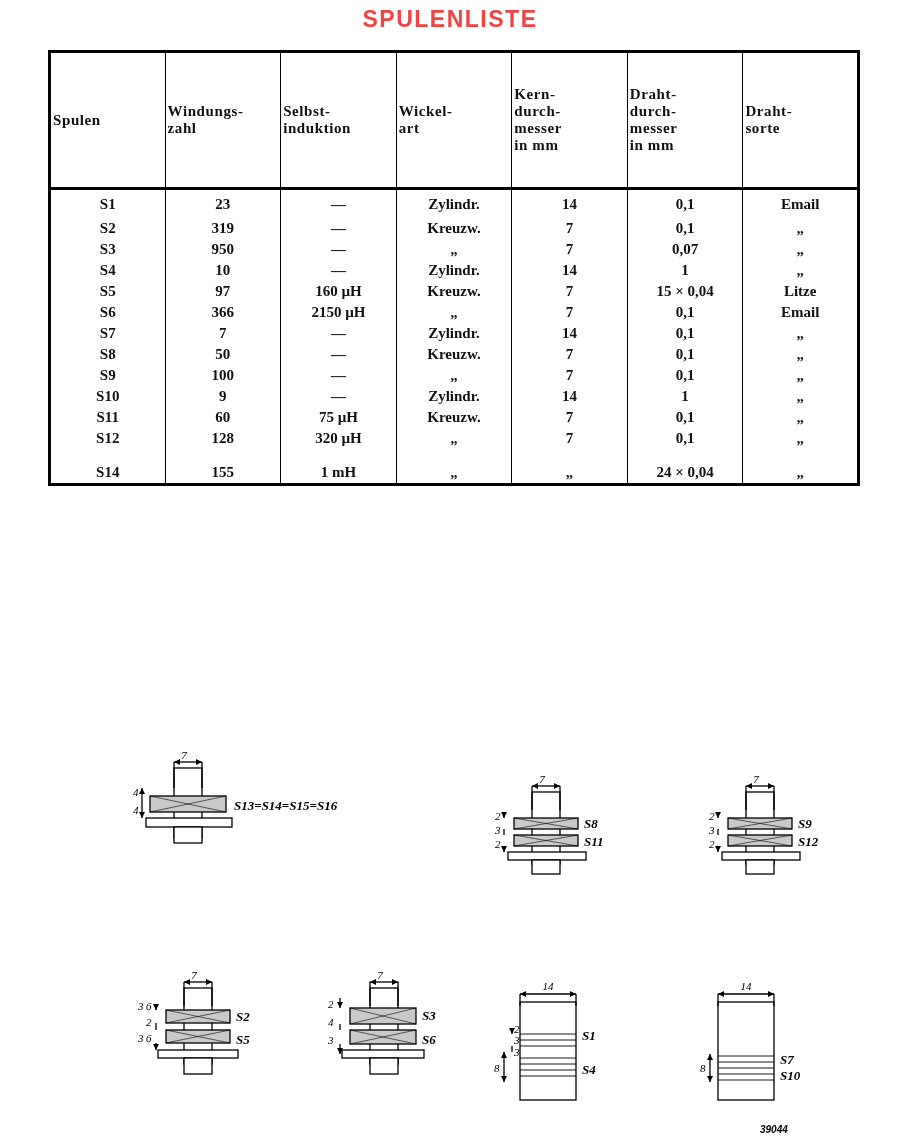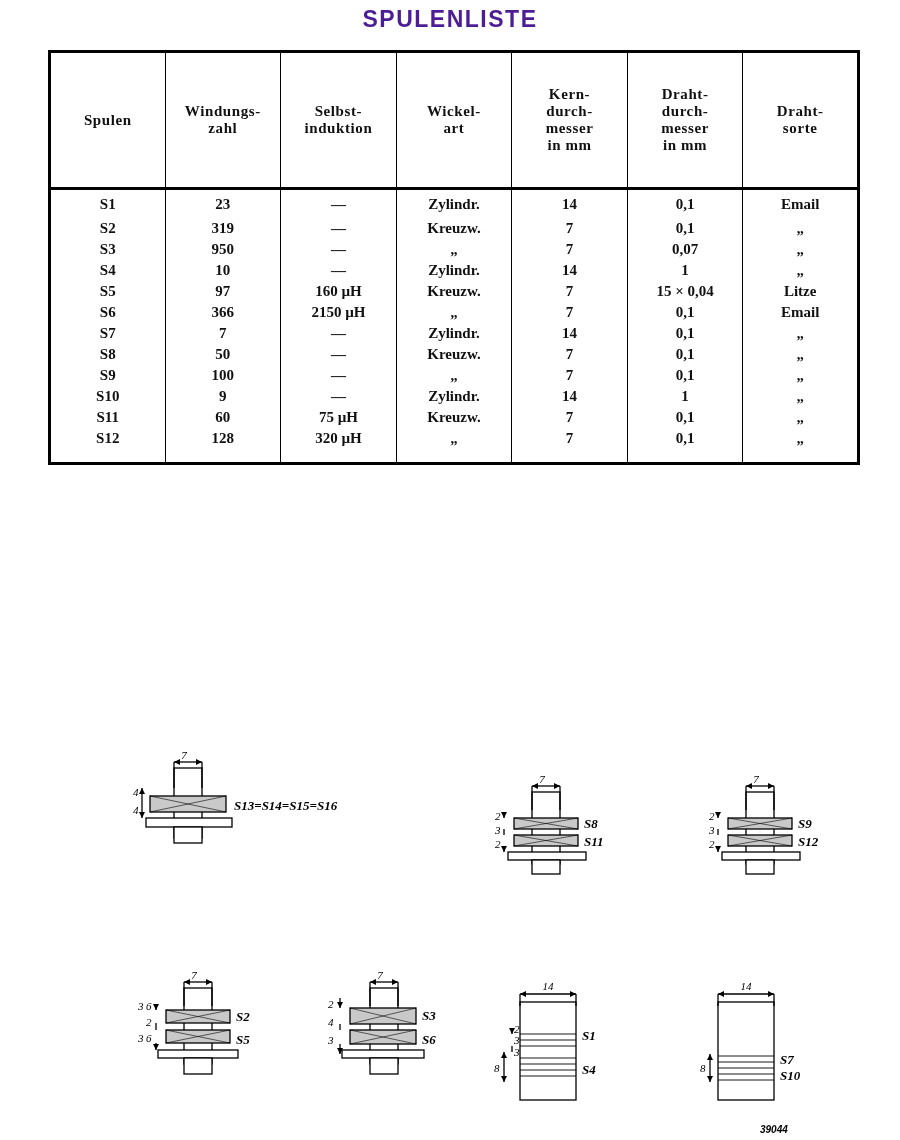--- a/index.html
+++ b/index.html
@@ -20,21 +20,21 @@
   #page-title {
     position: absolute;
     top: 6px;
     left: 0;
     width: 900px;
     text-align: center;
     font-family: "Liberation Sans", sans-serif;
     font-weight: bold;
     font-size: 23px;
     letter-spacing: 1.5px;
-    color: #4c1d95;
+    color: #ef4444;
   }
 
   
   #coil-table-wrap {
     position: absolute;
     top: 50px;
     left: 48px;
     width: 812px;
   }
   table.coil-table {
@@ -53,21 +53,21 @@
     border-left: 1px solid #000;
     border-right: 1px solid #000;
     border-top: none;
     border-bottom: 3px solid #000;
     font-weight: normal;
     font-size: 15px;
     line-height: 1.15;
     padding: 8px 2px;
     height: 118px;
     vertical-align: middle;
-    text-align: center;
+    text-align: left;
     font-family: "Liberation Serif", serif;
     letter-spacing: 0.6px;
   }
   table.coil-table tbody td {
     border-top: none;
     border-bottom: none;
     border-left: 1px solid #000;
     border-right: 1px solid #000;
     text-align: center;
     font-size: 15px;
@@ -307,20 +307,29 @@
       <tr class="spacer">
         <td class="c-name"></td>
         <td class="c-turns"></td>
         <td class="c-ind"></td>
         <td class="c-wind"></td>
         <td class="c-core"></td>
         <td class="c-wire"></td>
         <td class="c-kind"></td>
       </tr>
 
+      <tr>
+        <td class="c-name">S14</td>
+        <td class="c-turns">155</td>
+        <td class="c-ind">1 mH</td>
+        <td class="c-wind">„</td>
+        <td class="c-core">„</td>
+        <td class="c-wire">24 × 0,04</td>
+        <td class="c-kind">„</td>
+      </tr>
 
 
 
     </tbody>
   </table>
 </div>
 
 <div id="figures">
 
   <div class="fig" style="left:128px; top:28px;">

